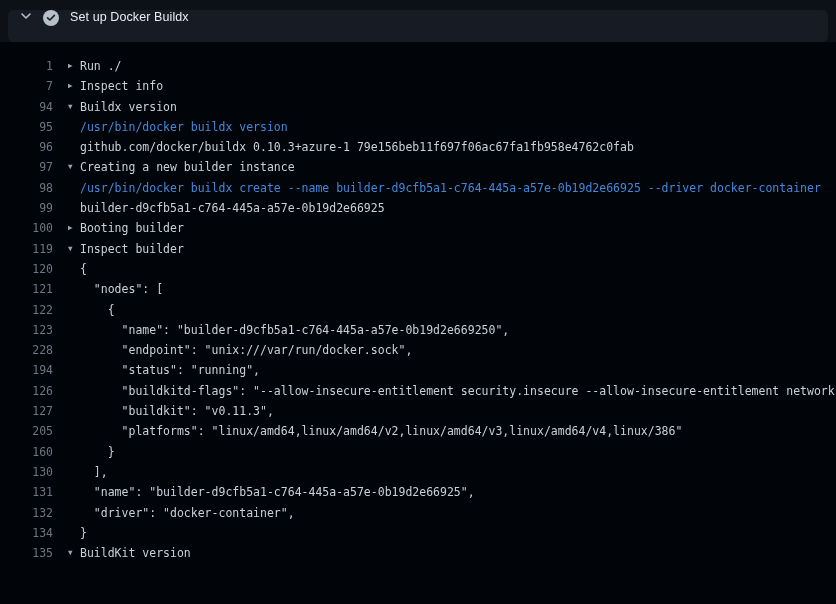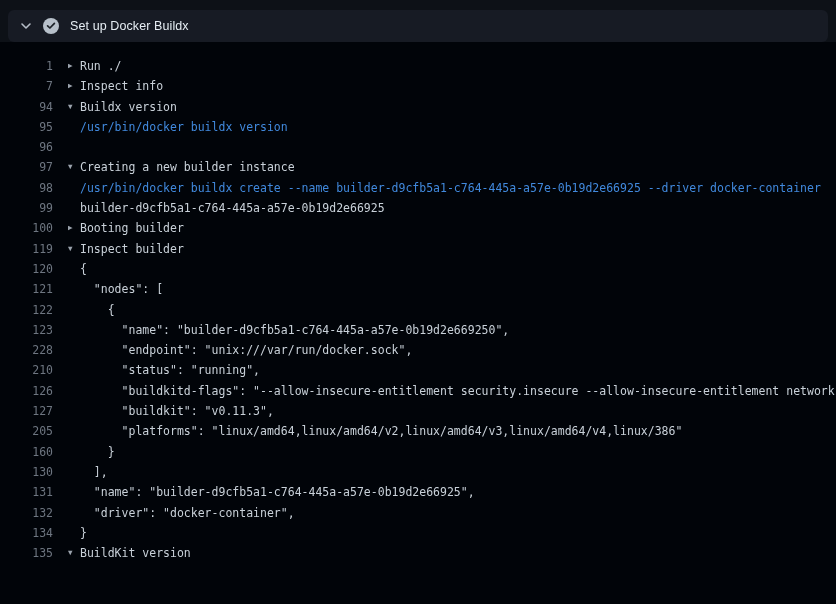--- a/index.html
+++ b/index.html
@@ -9,21 +9,21 @@
     font-family:"Liberation Sans",sans-serif;
   }
   .header-wrap{
     background:var(--strip-bg,#0d1117);
     padding:10px 8px 0 8px;
   }
   .step-header{
     height:32px;
     background:var(--bar-bg,#171b24);
     border-radius:6px;
-    display:flex;align-items:center;
+    display:flex;align-items:flex-start;
     gap:11px;
     padding:0 12px;
     cursor:pointer;
   }
   .chevron-icon{flex:none;display:block;}
   .status-icon{flex:none;display:block;}
   .step-title{
     color:#e6edf3;
     font-size:12.5px;
     font-weight:500;
@@ -74,32 +74,32 @@
     </svg>
     <span class="step-title">Set up Docker Buildx</span>
   </div>
 </div>
 
 <div class="log" id="log">
     <div class="row grouprow"><span class="ln">1</span><span class="gut"></span><span class="arrow">▶</span><span class="gtitle">Run ./</span></div>
     <div class="row grouprow"><span class="ln">7</span><span class="gut"></span><span class="arrow">▶</span><span class="gtitle">Inspect info</span></div>
     <div class="row grouprow"><span class="ln">94</span><span class="gut"></span><span class="arrow">▼</span><span class="gtitle">Buildx version</span></div>
     <div class="row"><span class="ln">95</span><span class="gut"></span><span class="content cmd">/usr/bin/docker buildx version</span></div>
-    <div class="row"><span class="ln">96</span><span class="gut"></span></div>
+    <div class="row"><span class="ln">96</span><span class="gut"></span><span class="content">github.com/docker/buildx 0.10.3+azure-1 79e156beb11f697f06ac67fa1fb958e4762c0fab</span></div>
     <div class="row grouprow"><span class="ln">97</span><span class="gut"></span><span class="arrow">▼</span><span class="gtitle">Creating a new builder instance</span></div>
     <div class="row"><span class="ln">98</span><span class="gut"></span><span class="content cmd">/usr/bin/docker buildx create --name builder-d9cfb5a1-c764-445a-a57e-0b19d2e66925 --driver docker-container</span></div>
     <div class="row"><span class="ln">99</span><span class="gut"></span><span class="content">builder-d9cfb5a1-c764-445a-a57e-0b19d2e66925</span></div>
     <div class="row grouprow"><span class="ln">100</span><span class="gut"></span><span class="arrow">▶</span><span class="gtitle">Booting builder</span></div>
     <div class="row grouprow"><span class="ln">119</span><span class="gut"></span><span class="arrow">▼</span><span class="gtitle">Inspect builder</span></div>
     <div class="row"><span class="ln">120</span><span class="gut"></span><span class="content">{</span></div>
     <div class="row"><span class="ln">121</span><span class="gut"></span><span class="content">  "nodes": [</span></div>
     <div class="row"><span class="ln">122</span><span class="gut"></span><span class="content">    {</span></div>
     <div class="row"><span class="ln">123</span><span class="gut"></span><span class="content">      "name": "builder-d9cfb5a1-c764-445a-a57e-0b19d2e669250",</span></div>
     <div class="row"><span class="ln">228</span><span class="gut"></span><span class="content">      "endpoint": "unix:///var/run/docker.sock",</span></div>
-    <div class="row"><span class="ln">210</span><span class="gut"></span><span class="content">      "status": "running",</span></div>
+    <div class="row"><span class="ln">194</span><span class="gut"></span><span class="content">      "status": "running",</span></div>
     <div class="row"><span class="ln">126</span><span class="gut"></span><span class="content">      "buildkitd-flags": "--allow-insecure-entitlement security.insecure --allow-insecure-entitlement network</span></div>
     <div class="row"><span class="ln">127</span><span class="gut"></span><span class="content">      "buildkit": "v0.11.3",</span></div>
     <div class="row"><span class="ln">205</span><span class="gut"></span><span class="content">      "platforms": "linux/amd64,linux/amd64/v2,linux/amd64/v3,linux/amd64/v4,linux/386"</span></div>
     <div class="row"><span class="ln">160</span><span class="gut"></span><span class="content">    }</span></div>
     <div class="row"><span class="ln">130</span><span class="gut"></span><span class="content">  ],</span></div>
     <div class="row"><span class="ln">131</span><span class="gut"></span><span class="content">  "name": "builder-d9cfb5a1-c764-445a-a57e-0b19d2e66925",</span></div>
     <div class="row"><span class="ln">132</span><span class="gut"></span><span class="content">  "driver": "docker-container",</span></div>
     <div class="row"><span class="ln">134</span><span class="gut"></span><span class="content">}</span></div>
     <div class="row grouprow"><span class="ln">135</span><span class="gut"></span><span class="arrow">▼</span><span class="gtitle">BuildKit version</span></div>
   </div>

